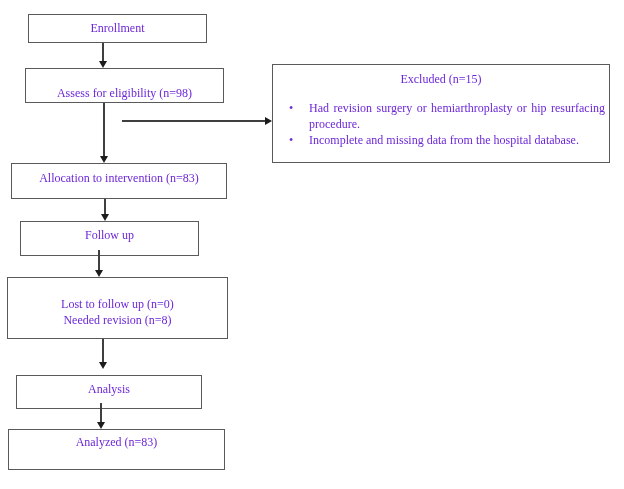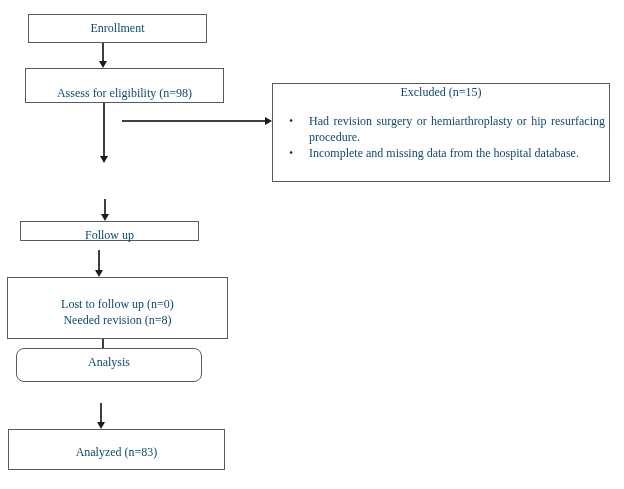--- a/index.html
+++ b/index.html
@@ -2,43 +2,43 @@
 <html><head>
 <meta charset="utf-8">
 <style>
   html, body { margin: 0; padding: 0; background: #ffffff; }
   #canvas {
     position: relative;
     width: 624px;
     height: 489px;
     background: #ffffff;
     font-family: "Liberation Serif", serif;
-    color: #0c4a6e;
+    color: #6d28d9;
     overflow: hidden;
   }
   .fbox {
     position: absolute;
     box-sizing: border-box;
     border: 1px solid #5a5a5a;
     background: #ffffff;
     text-align: center;
     font-size: 12px;
     line-height: 16px;
   }
   .fbox .line { display: block; }
 
   
   .b-enrollment { left: 28px;  top: 14px;  width: 179px; height: 29px; padding-top: 5px; }
   .b-assess     { left: 25px;  top: 68px;  width: 199px; height: 35px; padding-top: 16px; }
-  .b-excluded   { left: 272px; top: 83px;  width: 338px; height: 99px; padding-top: 0; text-align: left; }
+  .b-excluded   { left: 272px; top: 64px;  width: 338px; height: 99px; padding-top: 6px; text-align: left; }
   .b-allocation { left: 11px;  top: 163px; width: 216px; height: 36px; padding-top: 6px; }
-  .b-followup   { left: 20px;  top: 221px; width: 179px; height: 20px; padding-top: 5px; }
+  .b-followup   { left: 20px;  top: 221px; width: 179px; height: 35px; padding-top: 5px; }
   .b-lost       { left: 7px;   top: 277px; width: 221px; height: 62px; padding-top: 18px; }
-  .b-analysis   { left: 16px;  top: 348px; width: 186px; height: 34px; padding-top: 5px; border-radius: 8px; }
-  .b-analyzed   { left: 8px;   top: 429px; width: 217px; height: 41px; padding-top: 14px; }
+  .b-analysis   { left: 16px;  top: 375px; width: 186px; height: 34px; padding-top: 5px; }
+  .b-analyzed   { left: 8px;   top: 429px; width: 217px; height: 41px; padding-top: 4px; }
 
   
   .b-excluded .box-title { text-align: center; }
   .b-excluded ul {
     margin: 13px 0 0 0;
     padding: 0 4px 0 36px;
     list-style: none;
   }
   .b-excluded li {
     position: relative;
@@ -120,20 +120,23 @@
         <span class="bullet">•</span>
         <span>Had revision surgery or hemiarthroplasty or hip resurfacing procedure.</span>
       </li>
       <li>
         <span class="bullet">•</span>
         <span>Incomplete and missing data from the hospital database.</span>
       </li>
     </ul>
   </div>
 
+  <div class="fbox b-allocation">
+    <span class="line">Allocation to intervention (n=83)</span>
+  </div>
 
   <div class="vline v3"></div>
   <div class="ahead-down v3h"></div>
 
   <div class="fbox b-followup">
     <span class="line">Follow up</span>
   </div>
 
   <div class="vline v4"></div>
   <div class="ahead-down v4h"></div>

